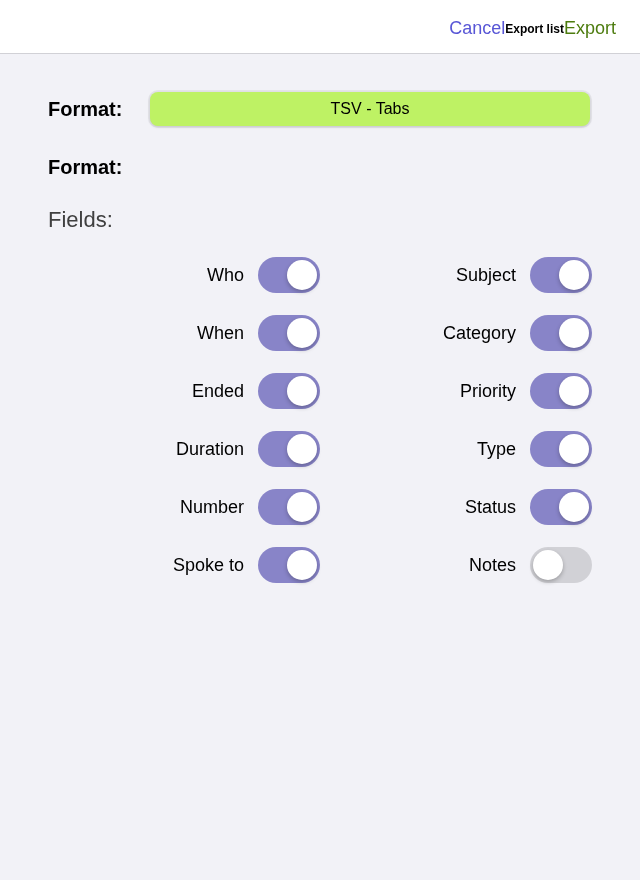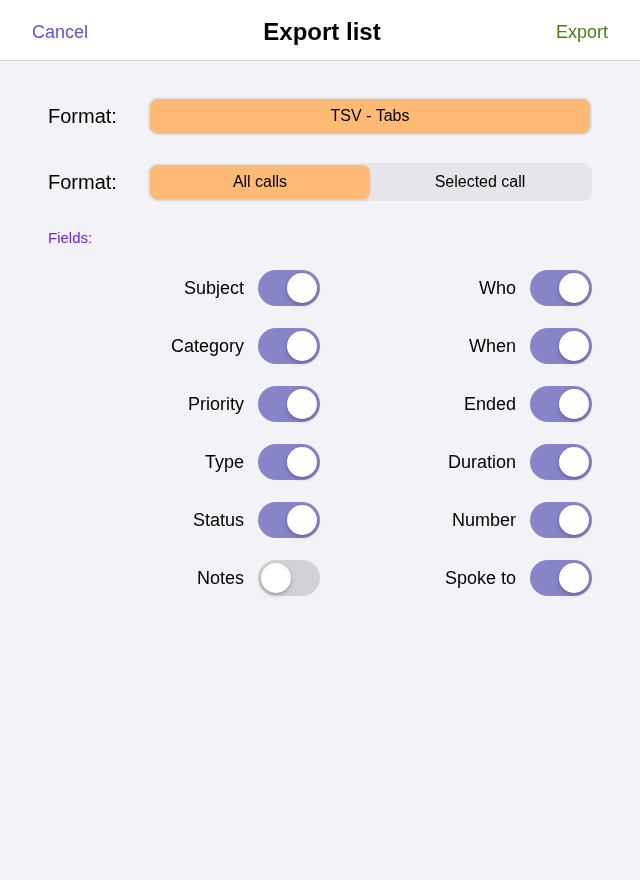--- a/index.html
+++ b/index.html
@@ -8,38 +8,38 @@
       width: 640px;
       height: 880px;
       background: #f2f2f7;
       font-family: -apple-system, 'SF Pro Display', 'Helvetica Neue', Arial, sans-serif;
       overflow: hidden;
     }
 
     .header {
       display: flex;
       align-items: center;
-      justify-content: space-between;
+      justify-content: flex-end;
       background: #ffffff;
-      padding: 18px 32px 14px;
+      padding: 18px 24px 14px;
       border-bottom: 1px solid #d1d1d6;
     }
 
     .header-cancel {
       color: #5856d6;
       font-size: 18px;
       font-weight: 400;
       cursor: pointer;
       background: none;
       border: none;
       padding: 0;
     }
 
     .header-title {
-      font-size: 24px;
+      font-size: 12px;
       font-weight: 700;
       color: #000000;
     }
 
     .header-export {
       color: #4d7c0f;
       font-size: 18px;
       font-weight: 400;
       cursor: pointer;
       background: none;
@@ -52,21 +52,21 @@
     }
 
     .row {
       display: flex;
       align-items: center;
       margin-bottom: 28px;
     }
 
     .row-label {
       font-size: 20px;
-      font-weight: 400;
+      font-weight: 700;
       color: #000;
       width: 100px;
       flex-shrink: 0;
     }
 
     .segmented-control {
       display: flex;
       background: #e5e5ea;
       border-radius: 10px;
       padding: 2px;
@@ -80,33 +80,33 @@
       font-size: 16px;
       font-weight: 400;
       color: #000;
       border-radius: 8px;
       cursor: pointer;
       background: transparent;
       border: none;
     }
 
     .seg-option.active {
-      background: #fdba74;
+      background: #bef264;
       font-weight: 500;
       box-shadow: 0 1px 3px rgba(0,0,0,0.15);
     }
 
     .fields-section {
       margin-top: 8px;
     }
 
     .fields-title {
-      font-size: 15px;
+      font-size: 22px;
       font-weight: 500;
-      color: #6d28d9;
+      color: #404040;
       margin-bottom: 24px;
     }
 
     .fields-grid {
       display: grid;
       grid-template-columns: 1fr 1fr;
       gap: 0;
     }
 
     .field-col {
@@ -194,30 +194,84 @@
 
   <div class="row">
     <span class="row-label">Format:</span>
     <div class="segmented-control">
       <button class="seg-option active">TSV - Tabs</button>
     </div>
   </div>
 
   <div class="row">
     <span class="row-label">Format:</span>
-    <div class="segmented-control">
-      <button class="seg-option active">All calls</button>
-      <button class="seg-option">Selected call</button>
-    </div>
   </div>
 
   <div class="fields-section">
     <div class="fields-title">Fields:</div>
 
     <div class="fields-grid">
+
+      <div class="field-col">
+
+        <div class="field-row">
+          <span class="field-label">Who</span>
+          <label class="toggle on">
+            <input type="checkbox" checked="" style="">
+            <div class="toggle-track"></div>
+            <div class="toggle-thumb"></div>
+          </label>
+        </div>
+
+        <div class="field-row">
+          <span class="field-label">When</span>
+          <label class="toggle on">
+            <input type="checkbox" checked="" style="">
+            <div class="toggle-track"></div>
+            <div class="toggle-thumb"></div>
+          </label>
+        </div>
+
+        <div class="field-row">
+          <span class="field-label">Ended</span>
+          <label class="toggle on">
+            <input type="checkbox" checked="" style="">
+            <div class="toggle-track"></div>
+            <div class="toggle-thumb"></div>
+          </label>
+        </div>
+
+        <div class="field-row">
+          <span class="field-label">Duration</span>
+          <label class="toggle on">
+            <input type="checkbox" checked="" style="">
+            <div class="toggle-track"></div>
+            <div class="toggle-thumb"></div>
+          </label>
+        </div>
+
+        <div class="field-row">
+          <span class="field-label">Number</span>
+          <label class="toggle on">
+            <input type="checkbox" checked="" style="">
+            <div class="toggle-track"></div>
+            <div class="toggle-thumb"></div>
+          </label>
+        </div>
+
+        <div class="field-row">
+          <span class="field-label">Spoke to</span>
+          <label class="toggle on">
+            <input type="checkbox" checked="" style="">
+            <div class="toggle-track"></div>
+            <div class="toggle-thumb"></div>
+          </label>
+        </div>
+
+      </div>
 
       <div class="field-col">
 
         <div class="field-row right-col">
           <span class="field-label">Subject</span>
           <label class="toggle on">
             <input type="checkbox" checked="" style="">
             <div class="toggle-track"></div>
             <div class="toggle-thumb"></div>
           </label>
@@ -256,78 +310,20 @@
             <input type="checkbox" checked="" style="">
             <div class="toggle-track"></div>
             <div class="toggle-thumb"></div>
           </label>
         </div>
 
         <div class="field-row right-col">
           <span class="field-label">Notes</span>
           <label class="toggle off">
             <input type="checkbox" style="">
-            <div class="toggle-track"></div>
-            <div class="toggle-thumb"></div>
-          </label>
-        </div>
-
-      </div>
-
-      <div class="field-col">
-
-        <div class="field-row">
-          <span class="field-label">Who</span>
-          <label class="toggle on">
-            <input type="checkbox" checked="" style="">
-            <div class="toggle-track"></div>
-            <div class="toggle-thumb"></div>
-          </label>
-        </div>
-
-        <div class="field-row">
-          <span class="field-label">When</span>
-          <label class="toggle on">
-            <input type="checkbox" checked="" style="">
-            <div class="toggle-track"></div>
-            <div class="toggle-thumb"></div>
-          </label>
-        </div>
-
-        <div class="field-row">
-          <span class="field-label">Ended</span>
-          <label class="toggle on">
-            <input type="checkbox" checked="" style="">
-            <div class="toggle-track"></div>
-            <div class="toggle-thumb"></div>
-          </label>
-        </div>
-
-        <div class="field-row">
-          <span class="field-label">Duration</span>
-          <label class="toggle on">
-            <input type="checkbox" checked="" style="">
-            <div class="toggle-track"></div>
-            <div class="toggle-thumb"></div>
-          </label>
-        </div>
-
-        <div class="field-row">
-          <span class="field-label">Number</span>
-          <label class="toggle on">
-            <input type="checkbox" checked="" style="">
-            <div class="toggle-track"></div>
-            <div class="toggle-thumb"></div>
-          </label>
-        </div>
-
-        <div class="field-row">
-          <span class="field-label">Spoke to</span>
-          <label class="toggle on">
-            <input type="checkbox" checked="" style="">
             <div class="toggle-track"></div>
             <div class="toggle-thumb"></div>
           </label>
         </div>
 
       </div>
     </div>
   </div>
 </div>
 

